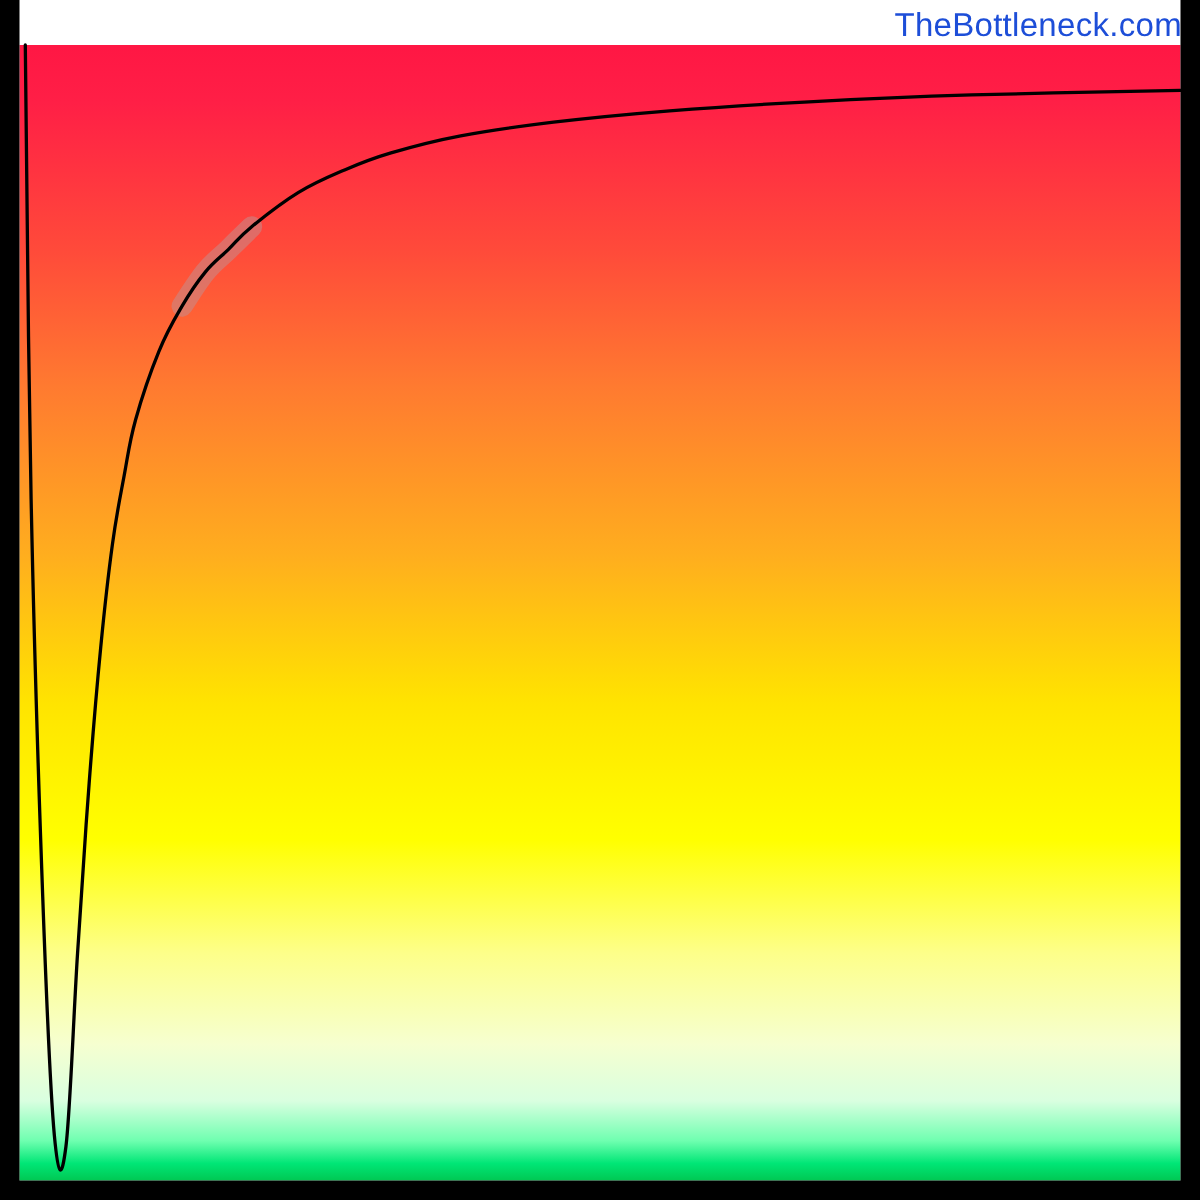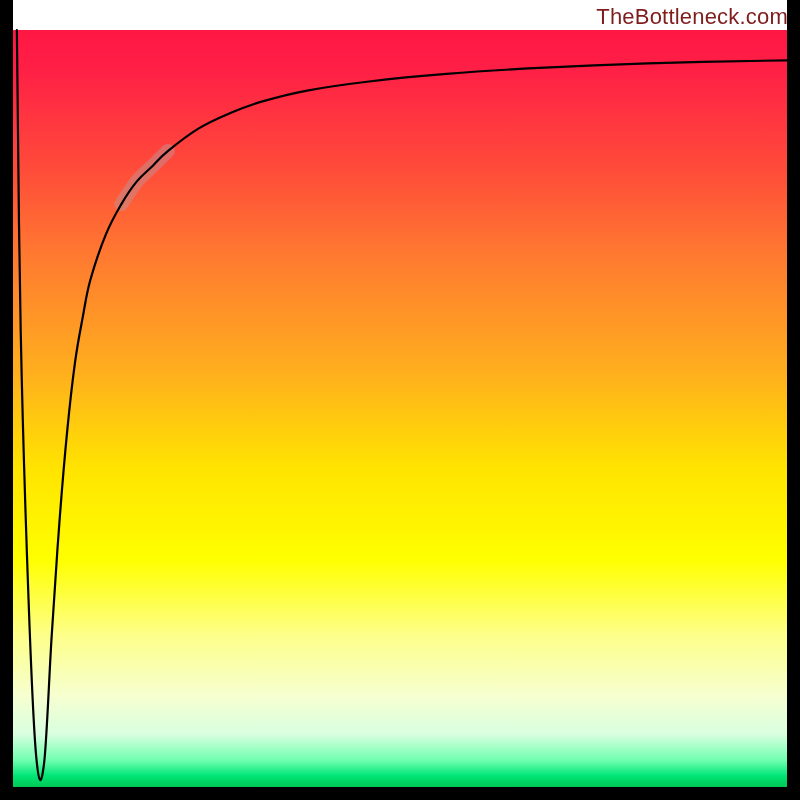--- a/index.html
+++ b/index.html
@@ -13,21 +13,21 @@
   }
   .stage {
     position: relative;
     width: 800px;
     height: 800px;
   }
   .watermark {
     position: absolute;
     top: 4px;
     right: 12px;
-    color: #7f1d1d;
+    color: #1d4ed8;
     font-size: 22px;
     font-weight: 500;
     letter-spacing: 0.2px;
     user-select: none;
   }
   .plot {
     position: absolute;
     left: 0;
     top: 0;
   }

